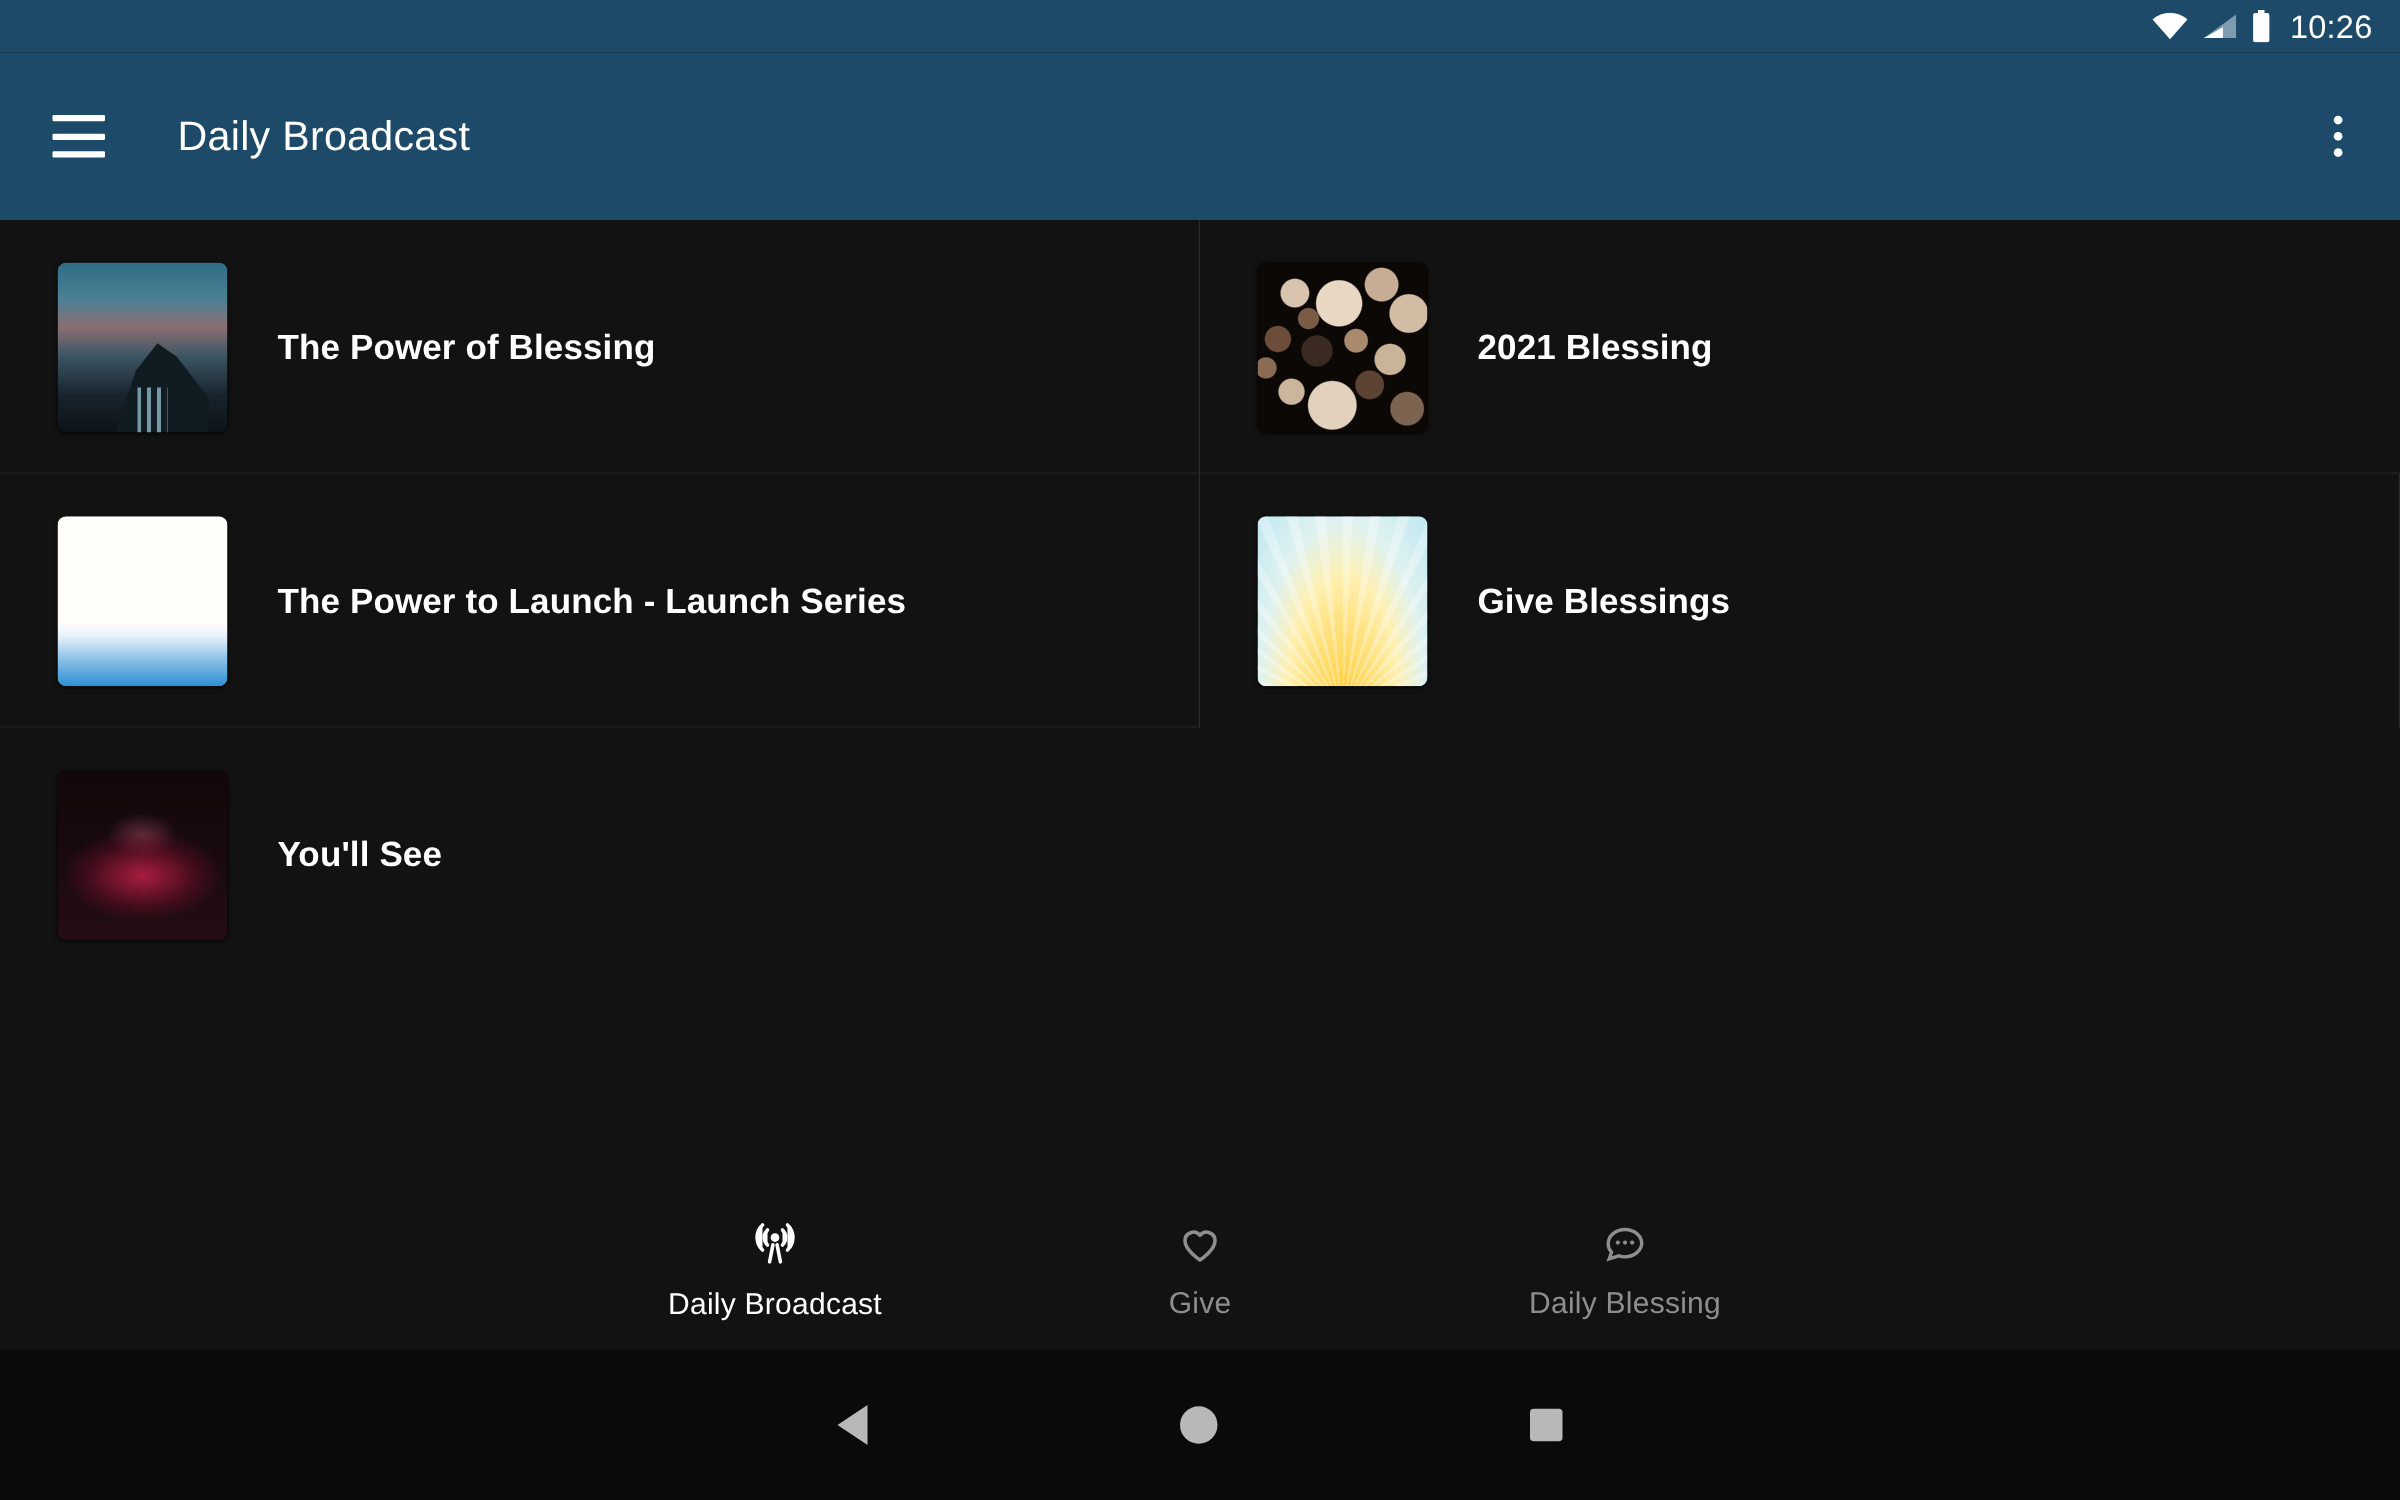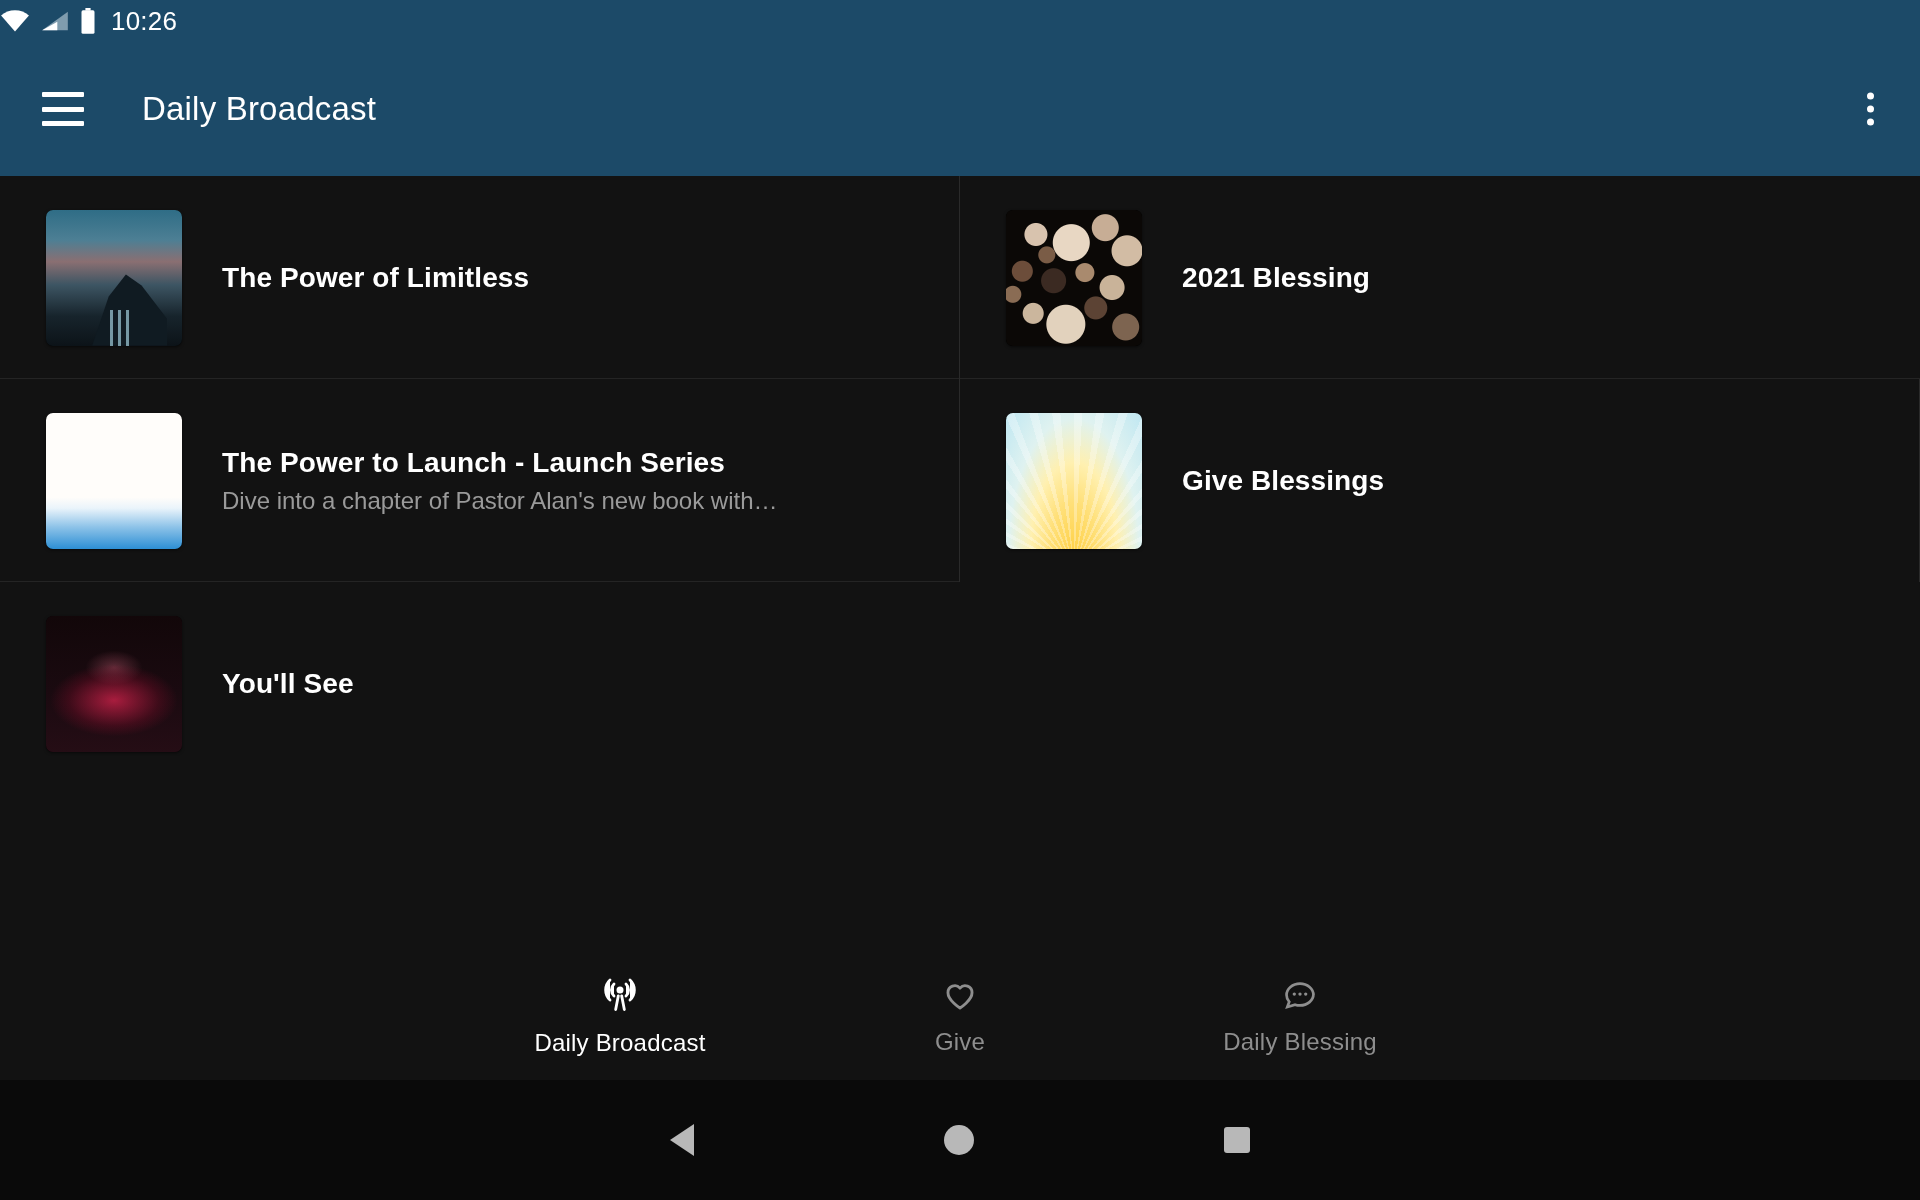--- a/index.html
+++ b/index.html
@@ -7,21 +7,21 @@
     width:1920px; height:1200px; overflow:hidden;
     background:#121212;
     font-family:"Liberation Sans", sans-serif;
     -webkit-font-smoothing:antialiased;
   }
   .screen{ position:relative; width:1920px; height:1200px; background:#121212; }
 
   
   .statusbar{
     height:42px; background:#1c4a68;
-    display:flex; align-items:center; 
+    display:flex; align-items:center; justify-content:flex-end;
     padding-right:22px; gap:11px;
   }
   .sb-icon{ display:flex; align-items:center; }
   .sb-time{
     color:#ffffff; font-size:26px; letter-spacing:.2px;
     font-family:"Liberation Sans", sans-serif; margin-left:4px;
   }
 
   
   .appbar{
@@ -224,41 +224,40 @@
 
     <div class="cell bdr-r bdr-b">
       <div class="thumb">
         <div class="art-blessing">
           <div class="peak"></div>
           <div class="bars"></div>
         </div>
 
       </div>
       <div class="meta">
-        <div class="item-title">The Power of Limitless</div>
+        <div class="item-title">The Power of Blessing</div>
       </div>
     </div>
 
     <div class="cell bdr-b">
       <div class="thumb">
         <div class="art-logs"></div>
       </div>
       <div class="meta">
         <div class="item-title">2021 Blessing</div>
       </div>
     </div>
 
     <div class="cell bdr-r bdr-b">
       <div class="thumb">
         <div class="art-book"></div>
 
       </div>
       <div class="meta">
         <div class="item-title">The Power to Launch - Launch Series</div>
-        <div class="item-sub">Dive into a chapter of Pastor Alan's new book with…</div>
       </div>
     </div>
 
 
     <div class="cell bdr-r">
       <div class="thumb">
         <div class="art-daily">
             <div class="rays"></div>
           </div>
 

